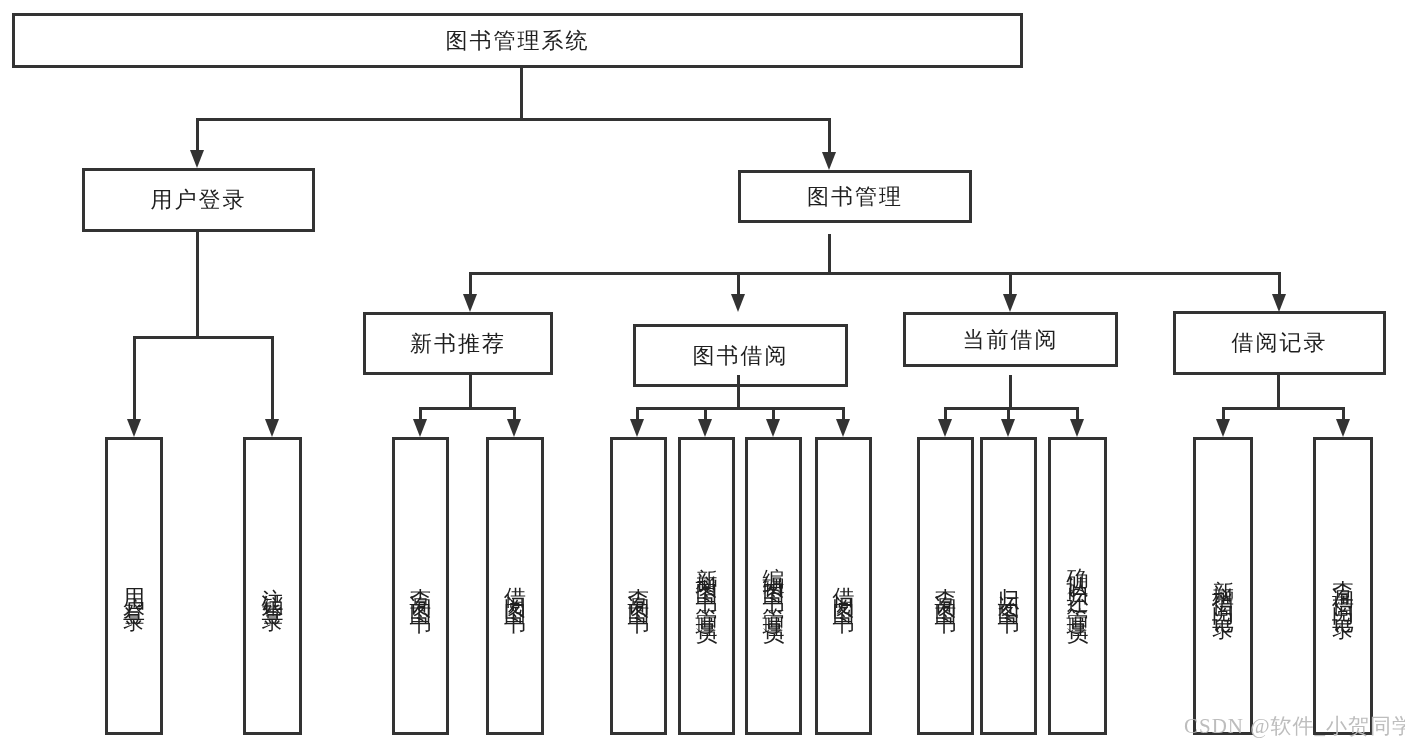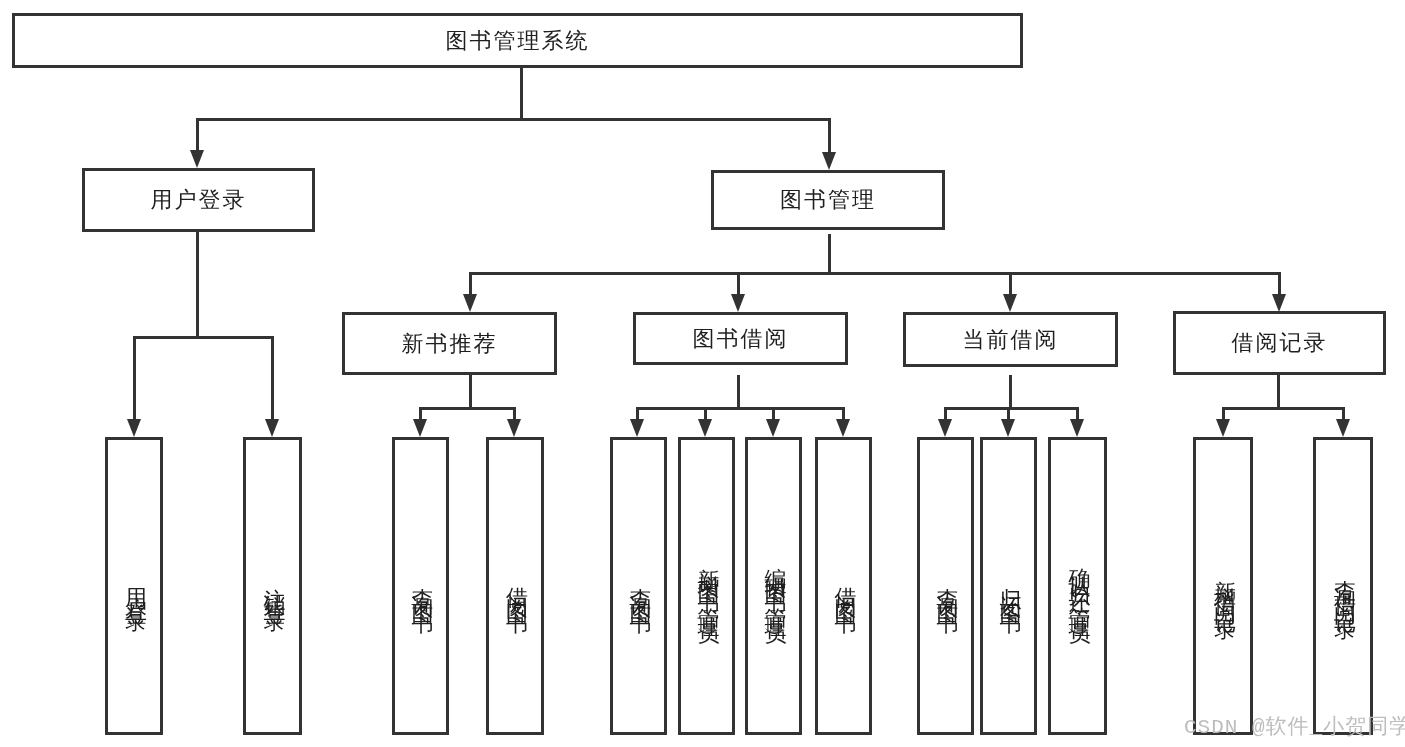--- a/index.html
+++ b/index.html
@@ -1,20 +1,20 @@
 <!DOCTYPE html>
 <html><head>
 <meta charset="utf-8">
 <style>
   html,body{margin:0;padding:0;background:#ffffff;}
   #canvas{
     position:relative;
     width:1405px;height:747px;
     background:#ffffff;
-    font-family:Liberation Mono, monospace;
+    font-family:Liberation Serif, serif;
     overflow:hidden;
   }
   .box{
     position:absolute;
     box-sizing:border-box;
     border:3px solid #333333;
     background:#ffffff;
     display:flex;
     align-items:center;
     justify-content:center;
@@ -60,29 +60,29 @@
 <div id="canvas">
 
   <div class="box h" style="left:12px;top:13px;width:1011px;height:55px">
     <span>图书管理系统</span>
   </div>
 
   <div class="box h" style="left:82px;top:168px;width:233px;height:64px">
     <span>用户登录</span>
   </div>
 
-  <div class="box h" style="left:711px;top:170px;width:234px;height:60px">
+  <div class="box h" style="left:738px;top:170px;width:234px;height:53px">
     <span>图书管理</span>
   </div>
 
-  <div class="box h" style="left:342px;top:312px;width:215px;height:63px">
+  <div class="box h" style="left:363px;top:312px;width:190px;height:63px">
     <span>新书推荐</span>
   </div>
 
-  <div class="box h" style="left:633px;top:312px;width:215px;height:53px">
+  <div class="box h" style="left:633px;top:324px;width:215px;height:63px">
     <span>图书借阅</span>
   </div>
 
   <div class="box h" style="left:903px;top:312px;width:215px;height:55px">
     <span>当前借阅</span>
   </div>
 
   <div class="box h" style="left:1173px;top:311px;width:213px;height:64px">
     <span>借阅记录</span>
   </div>

